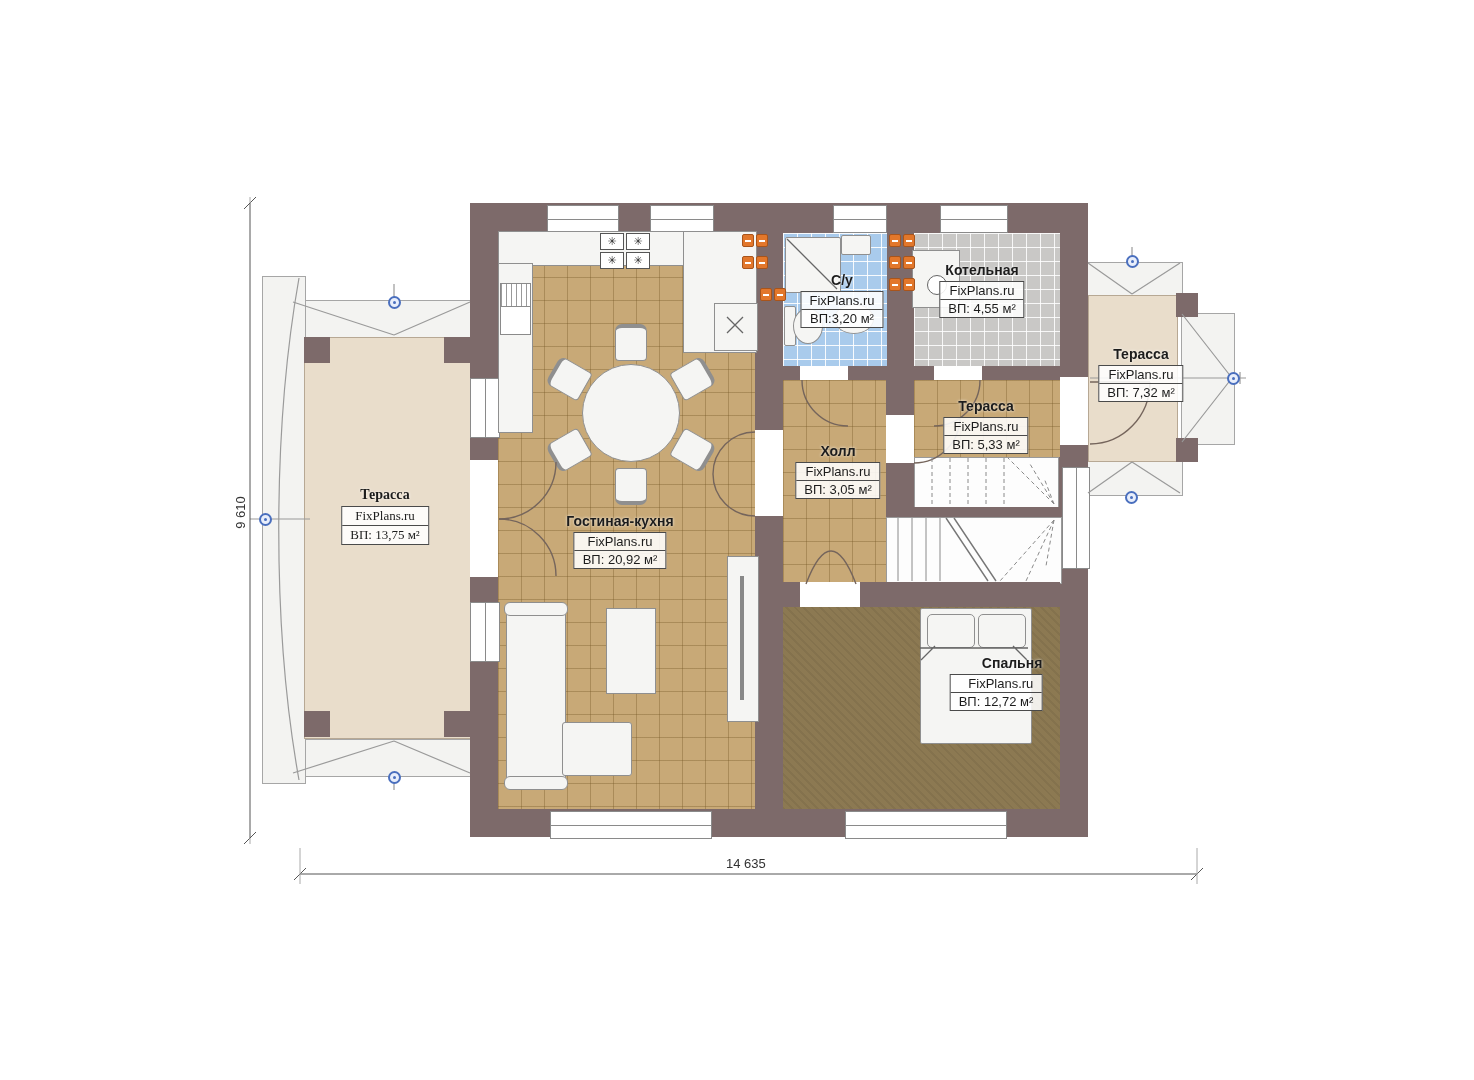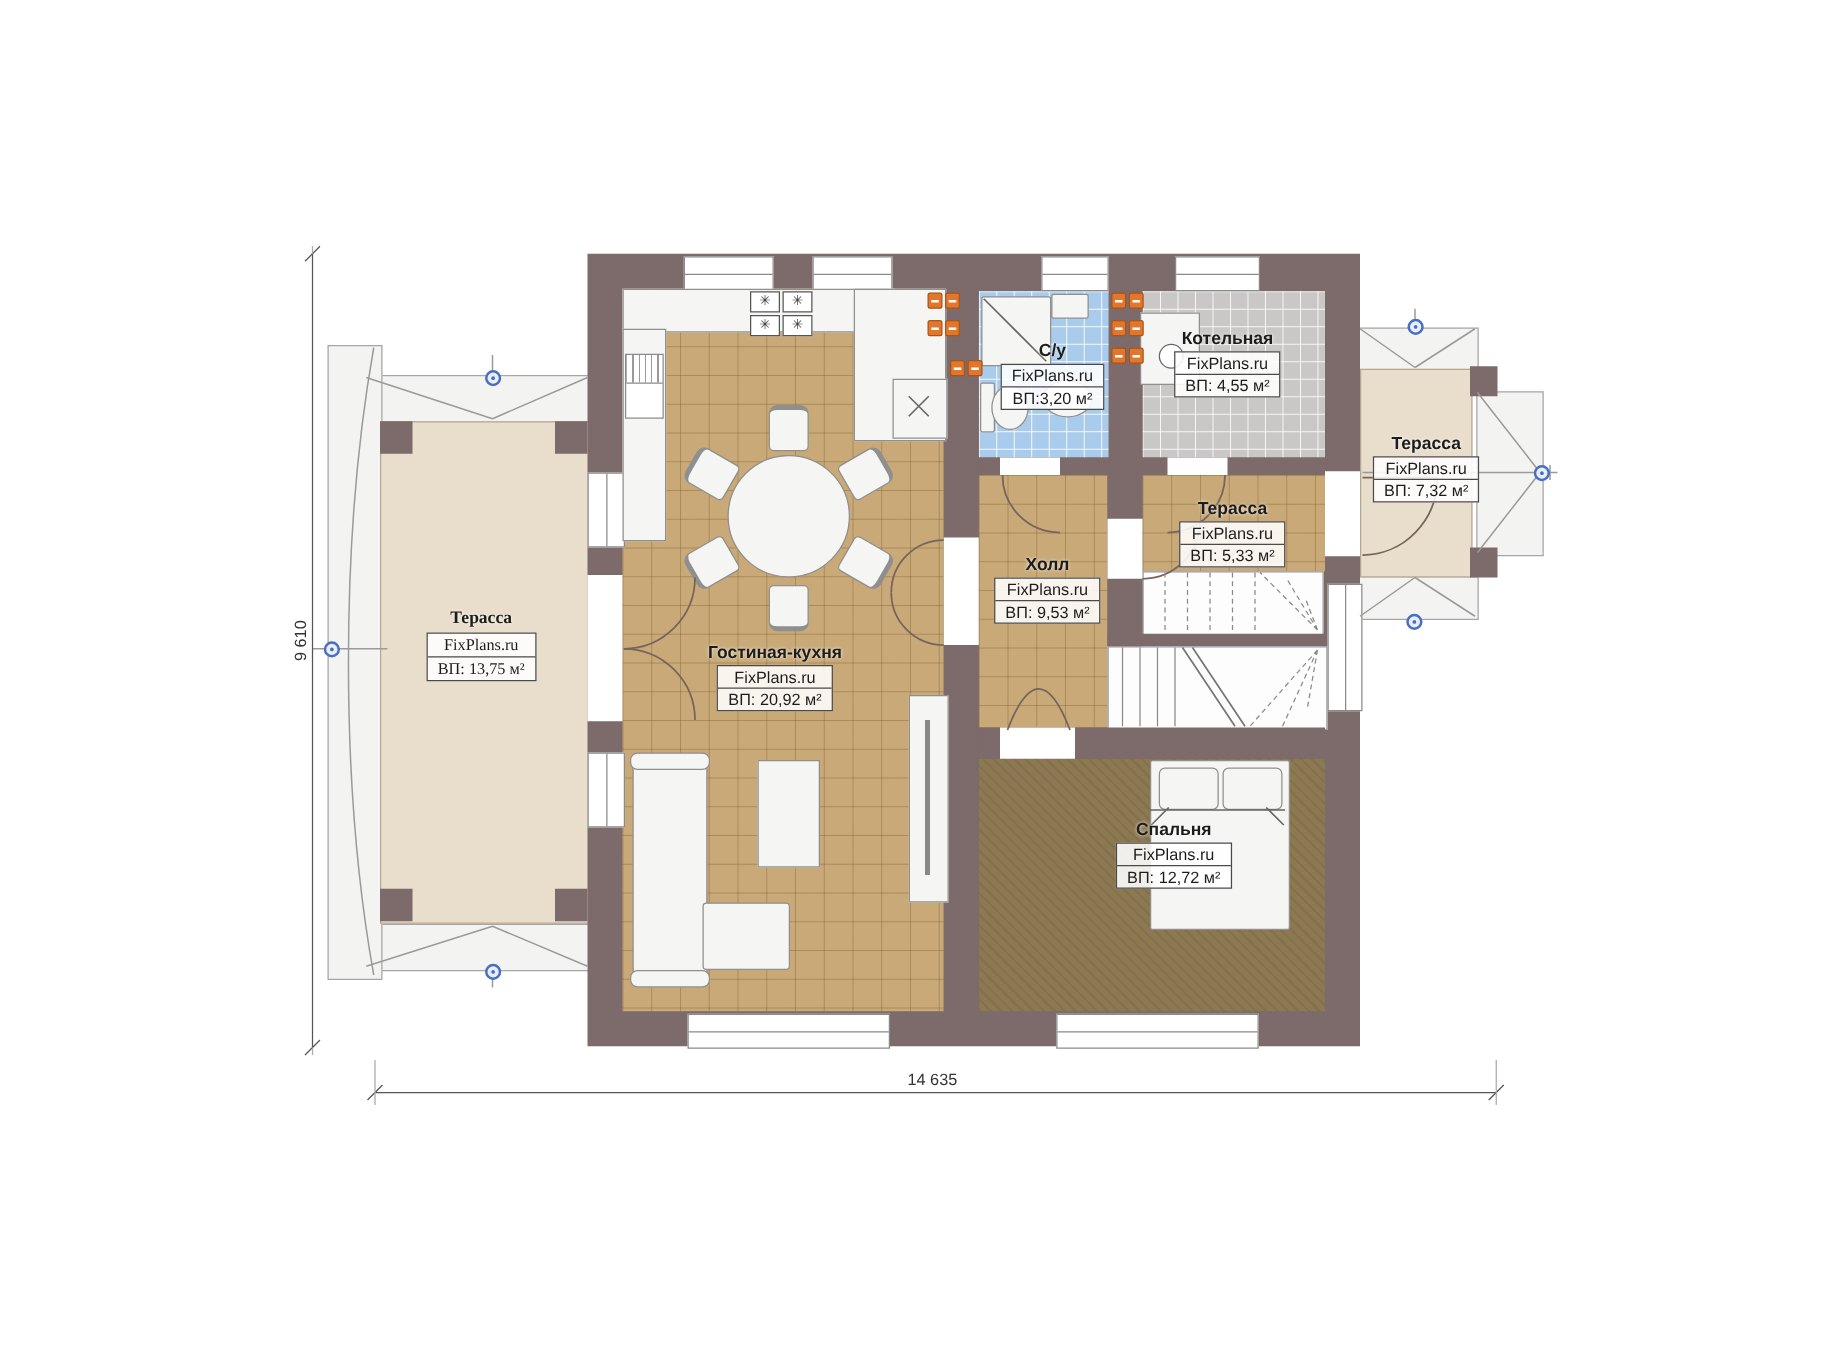--- a/index.html
+++ b/index.html
@@ -289,25 +289,25 @@
     <div class="box">
       <div class="row">FixPlans.ru</div>
       <div class="row">ВП: 5,33 м²</div>
     </div>
   </div>
 
   <div class="room-label" style="left:838px;top:443px;">
     <div class="rname">Холл</div>
     <div class="box">
       <div class="row">FixPlans.ru</div>
-      <div class="row">ВП: 9,53 м²</div>
-    </div>
-  </div>
-
-  <div class="room-label" style="left:939px;top:655px;">
+      <div class="row">ВП: 3,05 м²</div>
+    </div>
+  </div>
+
+  <div class="room-label" style="left:996px;top:655px;text-align:right;">
     <div class="rname">Спальня</div>
     <div class="box">
       <div class="row">FixPlans.ru</div>
       <div class="row">ВП: 12,72 м²</div>
     </div>
   </div>
 
   <div class="dim" style="left:224px;top:505px;transform:rotate(-90deg);transform-origin:center;">9 610</div>
   <div class="dim" style="left:726px;top:856px;">14 635</div>
 

